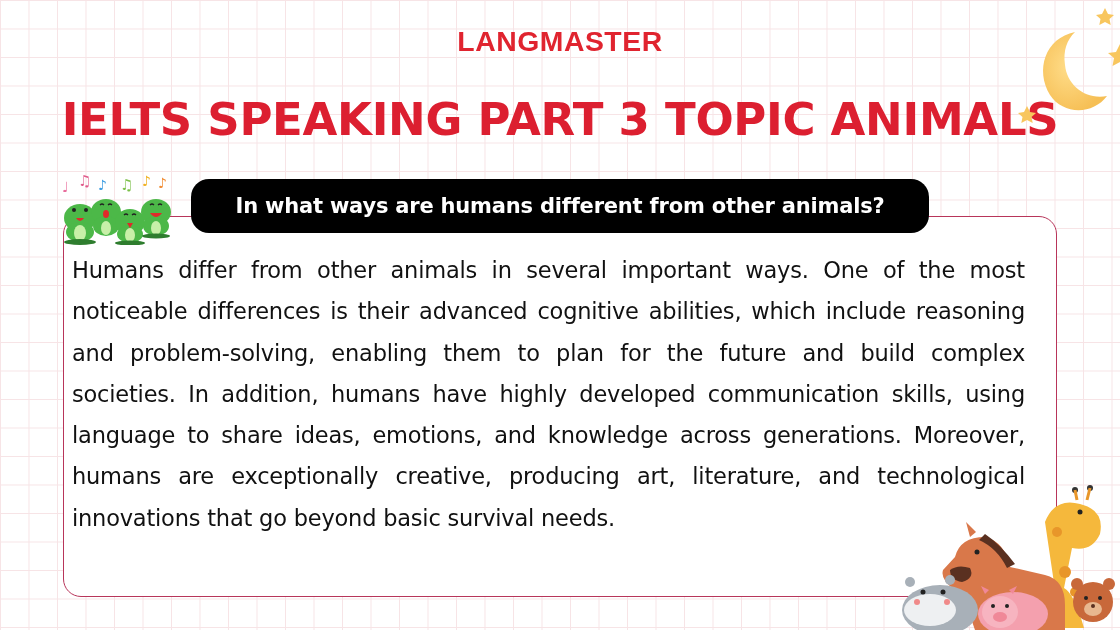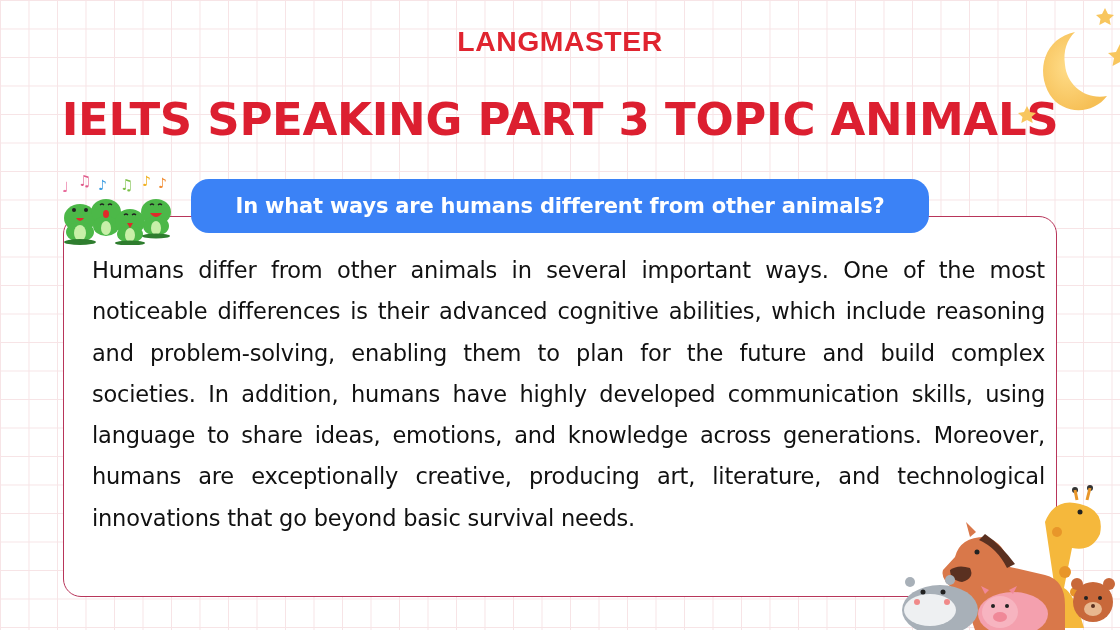--- a/index.html
+++ b/index.html
@@ -32,32 +32,32 @@
     .card {
       position: absolute; left: 63px; top: 216px;
       width: 994px; height: 381px;
       border: 1.5px solid #b8355a;
       border-radius: 18px;
       background: #ffffff;
     }
     .question-pill {
       position: absolute; left: 191px; top: 179px;
       width: 738px; height: 54px;
-      background: #3b82f6;
+      background: #000000;
       border-radius: 18px;
       display: flex; align-items: center; justify-content: center;
       z-index: 3;
     }
     .question-text {
       color: #ffffff;
       font-family: "DejaVu Sans", sans-serif;
       font-weight: 700; font-size: 21px; letter-spacing: -0.2px;
     }
     .answer {
-      position: absolute; left: 92px; top: 250px;
+      position: absolute; left: 72px; top: 250px;
       width: 953px;
       font-family: "DejaVu Sans", sans-serif;
       font-size: 22.5px; line-height: 41.3px;
       color: #111111;
       text-align: justify;
       letter-spacing: -0.2px;
       z-index: 2;
     }
     .deco { position: absolute; z-index: 4; }
   </style>

